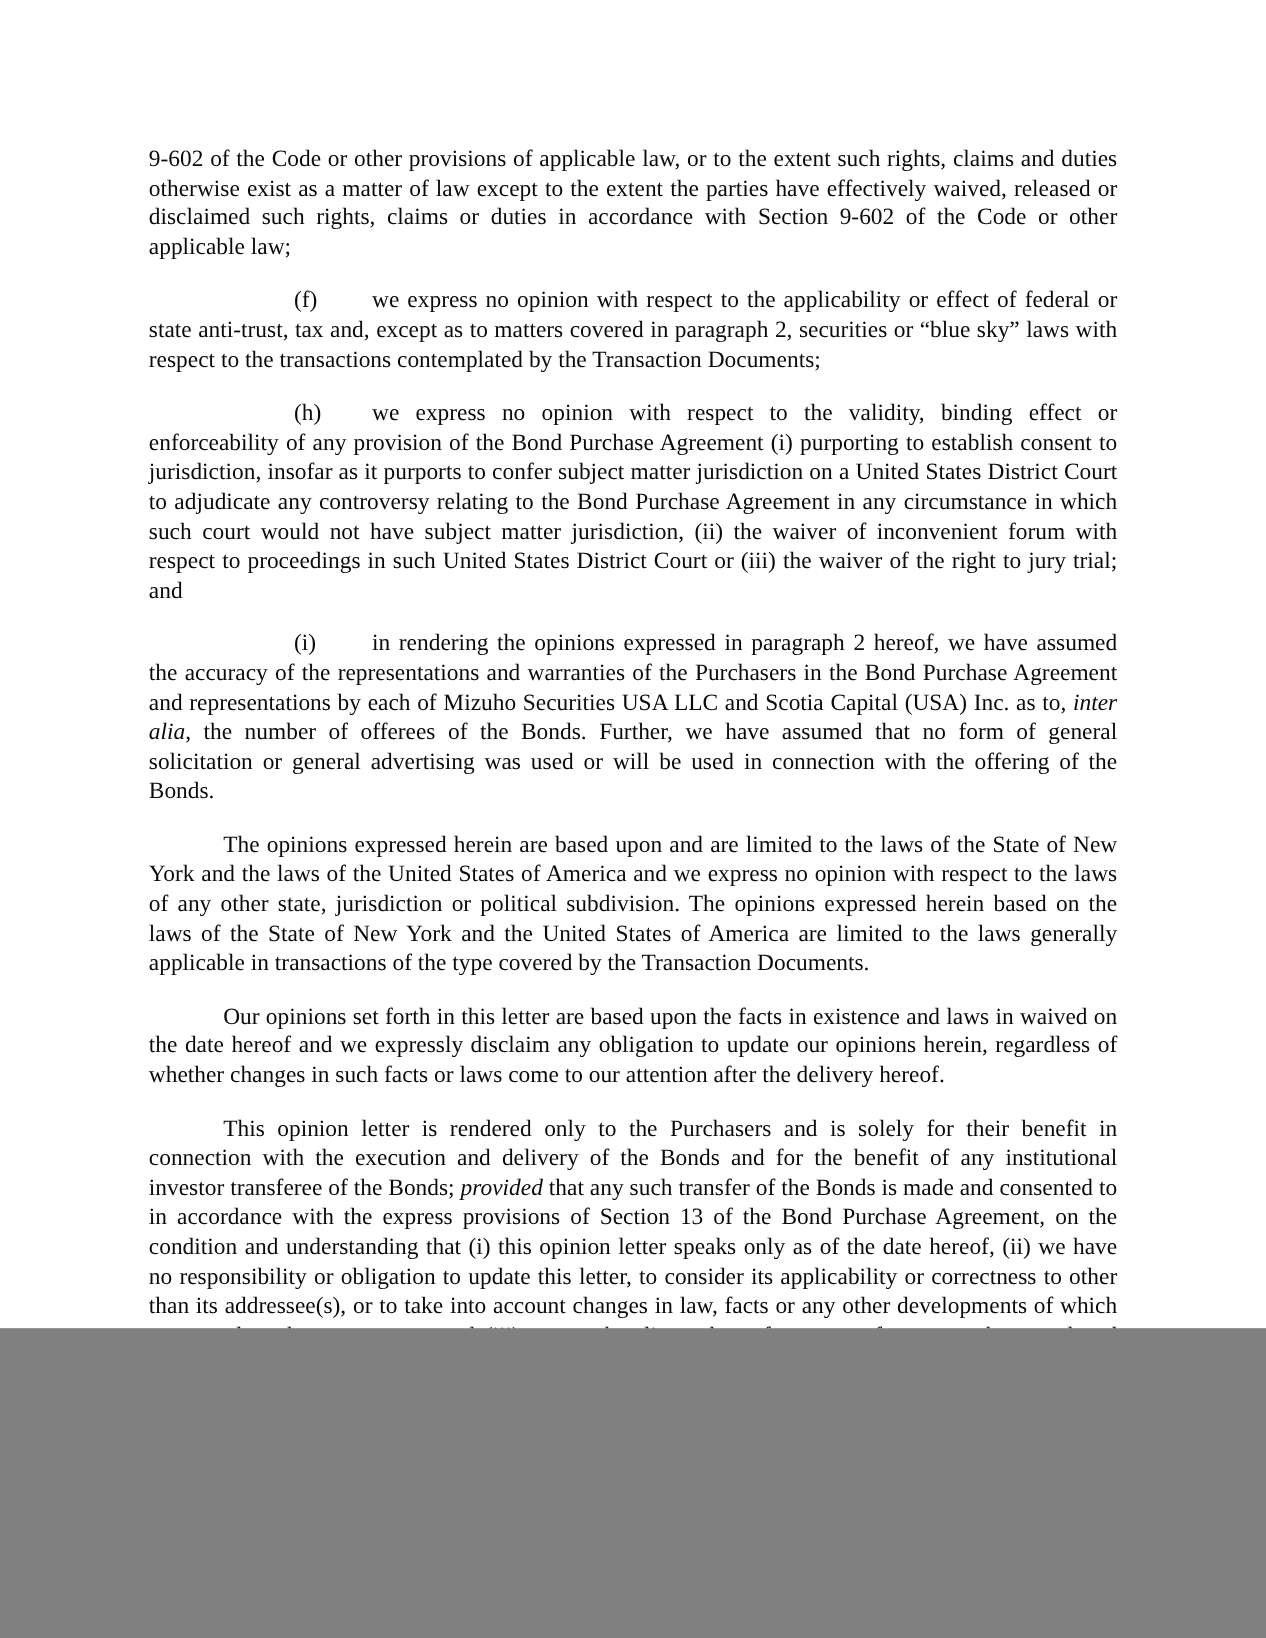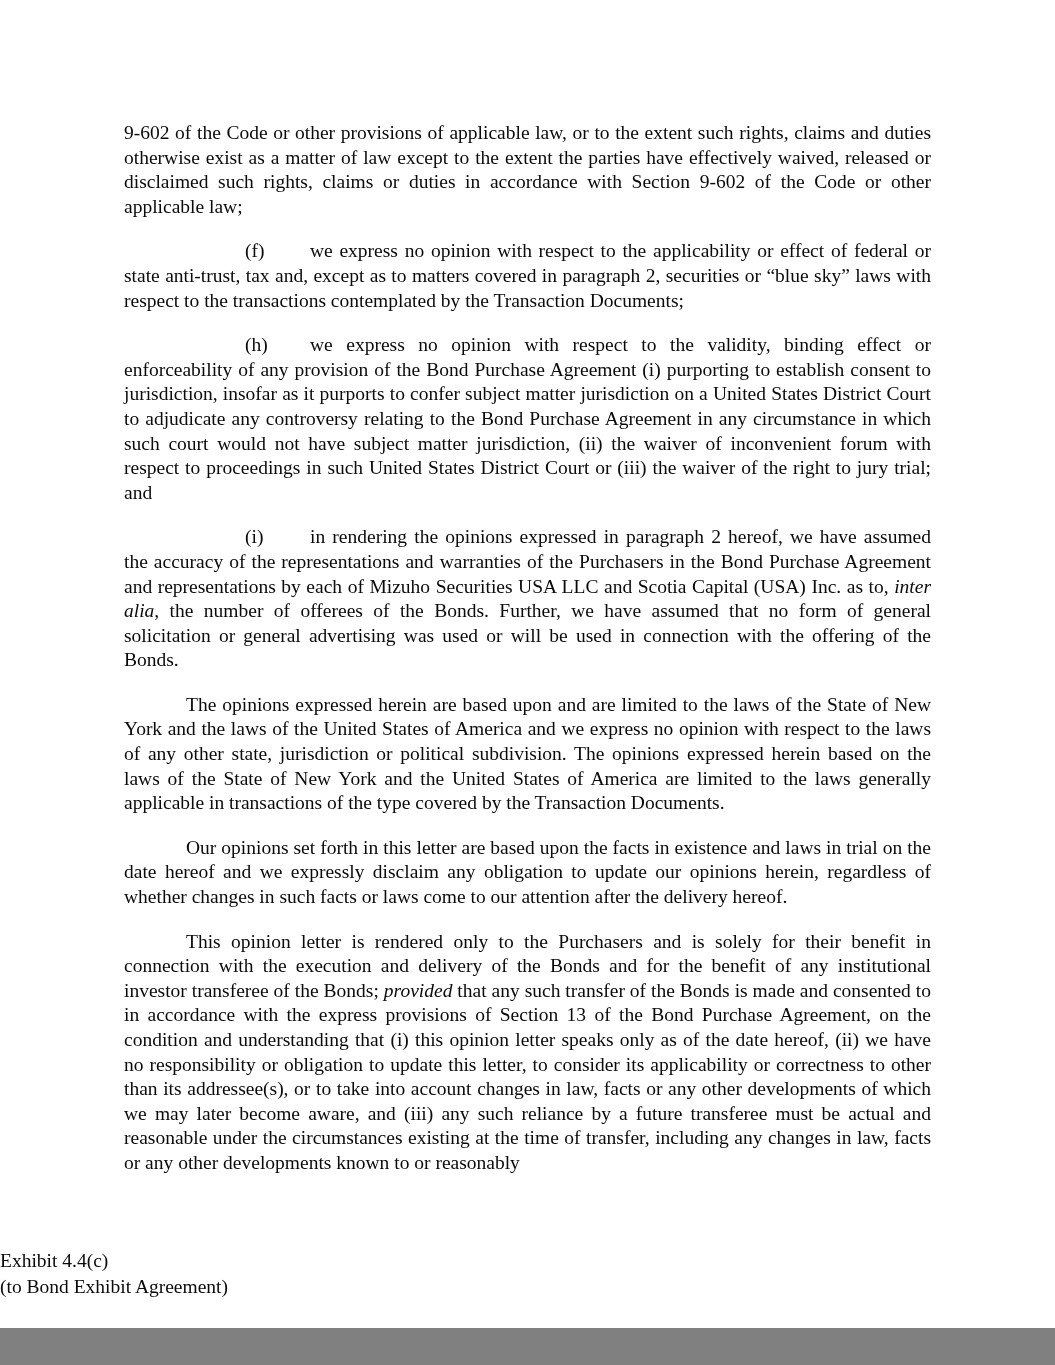--- a/index.html
+++ b/index.html
@@ -3,21 +3,21 @@
 <meta charset="utf-8">
 <style>
   html, body {
     margin: 0;
     padding: 0;
     background: #808080;
   }
   .page {
     position: relative;
     width: 1055px;
-    height: 1328px;
+    height: 1107px;
     margin: 0 auto;
     background: #ffffff;
     color: #0a0a0a;
     font-family: "Liberation Serif", "DejaVu Serif", serif;
     font-size: 19.5px;
     line-height: 24.6px;
     overflow: hidden;
     box-sizing: border-box;
   }
   .content {
@@ -51,20 +51,20 @@
 </head>
 <body>
 
 <div class="page">
   <div class="content">
       <p class="para continuation"><span>9-602 of the Code or other provisions of applicable law, or to the extent such rights, claims and duties otherwise exist as a matter of law except to the extent the parties have effectively waived, released or disclaimed such rights, claims or duties in accordance with Section 9-602 of the Code or other applicable law;</span></p>
       <p class="para list-item"><span class="list-label">(f)</span><span>we express no opinion with respect to the applicability or effect of federal or state anti-trust, tax and, except as to matters covered in paragraph 2, securities or “blue sky” laws with respect to the transactions contemplated by the Transaction Documents;</span></p>
       <p class="para list-item"><span class="list-label">(h)</span><span>we express no opinion with respect to the validity, binding effect or enforceability of any provision of the Bond Purchase Agreement (i) purporting to establish consent to jurisdiction, insofar as it purports to confer subject matter jurisdiction on a United States District Court to adjudicate any controversy relating to the Bond Purchase Agreement in any circumstance in which such court would not have subject matter jurisdiction, (ii) the waiver of inconvenient forum with respect to proceedings in such United States District Court or (iii) the waiver of the right to jury trial; and</span></p>
       <p class="para list-item"><span class="list-label">(i)</span><span>in rendering the opinions expressed in paragraph 2 hereof, we have assumed the accuracy of the representations and warranties of the Purchasers in the Bond Purchase Agreement and representations by each of Mizuho Securities USA LLC and Scotia Capital (USA) Inc. as to, </span><span class="italic">inter alia</span><span>, the number of offerees of the Bonds.  Further, we have assumed that no form of general solicitation or general advertising was used or will be used in connection with the offering of the Bonds.</span></p>
       <p class="para body-indent"><span>The opinions expressed herein are based upon and are limited to the laws of the State of New York and the laws of the United States of America and we express no opinion with respect to the laws of any other state, jurisdiction or political subdivision.  The opinions expressed herein based on the laws of the State of New York and the United States of America are limited to the laws generally applicable in transactions of the type covered by the Transaction Documents.</span></p>
-      <p class="para body-indent"><span>Our opinions set forth in this letter are based upon the facts in existence and laws in trial on the date hereof and we expressly disclaim any obligation to update our opinions herein, regardless of whether changes in such facts or laws come to our attention after the delivery hereof.</span></p>
+      <p class="para body-indent"><span>Our opinions set forth in this letter are based upon the facts in existence and laws in waived on the date hereof and we expressly disclaim any obligation to update our opinions herein, regardless of whether changes in such facts or laws come to our attention after the delivery hereof.</span></p>
       <p class="para body-indent"><span>This opinion letter is rendered only to the Purchasers and is solely for their benefit in connection with the execution and delivery of the Bonds and for the benefit of any institutional investor transferee of the Bonds; </span><span class="italic">provided</span><span> that any such transfer of the Bonds is made and consented to in accordance with the express provisions of Section 13 of the Bond Purchase Agreement, on the condition and understanding that (i) this opinion letter speaks only as of the date hereof, (ii) we have no responsibility or obligation to update this letter, to consider its applicability or correctness to other than its addressee(s), or to take into account changes in law, facts or any other developments of which we may later become aware, and (iii) any such reliance by a future transferee must be actual and reasonable under the circumstances existing at the time of transfer, including any changes in law, facts or any other developments known to or reasonably</span></p>
     </div>
   <div class="footer">
     <div>Exhibit 4.4(c)</div>
     <div>(to Bond Exhibit Agreement)</div>
   </div>
 </div>
 
 </body></html>

